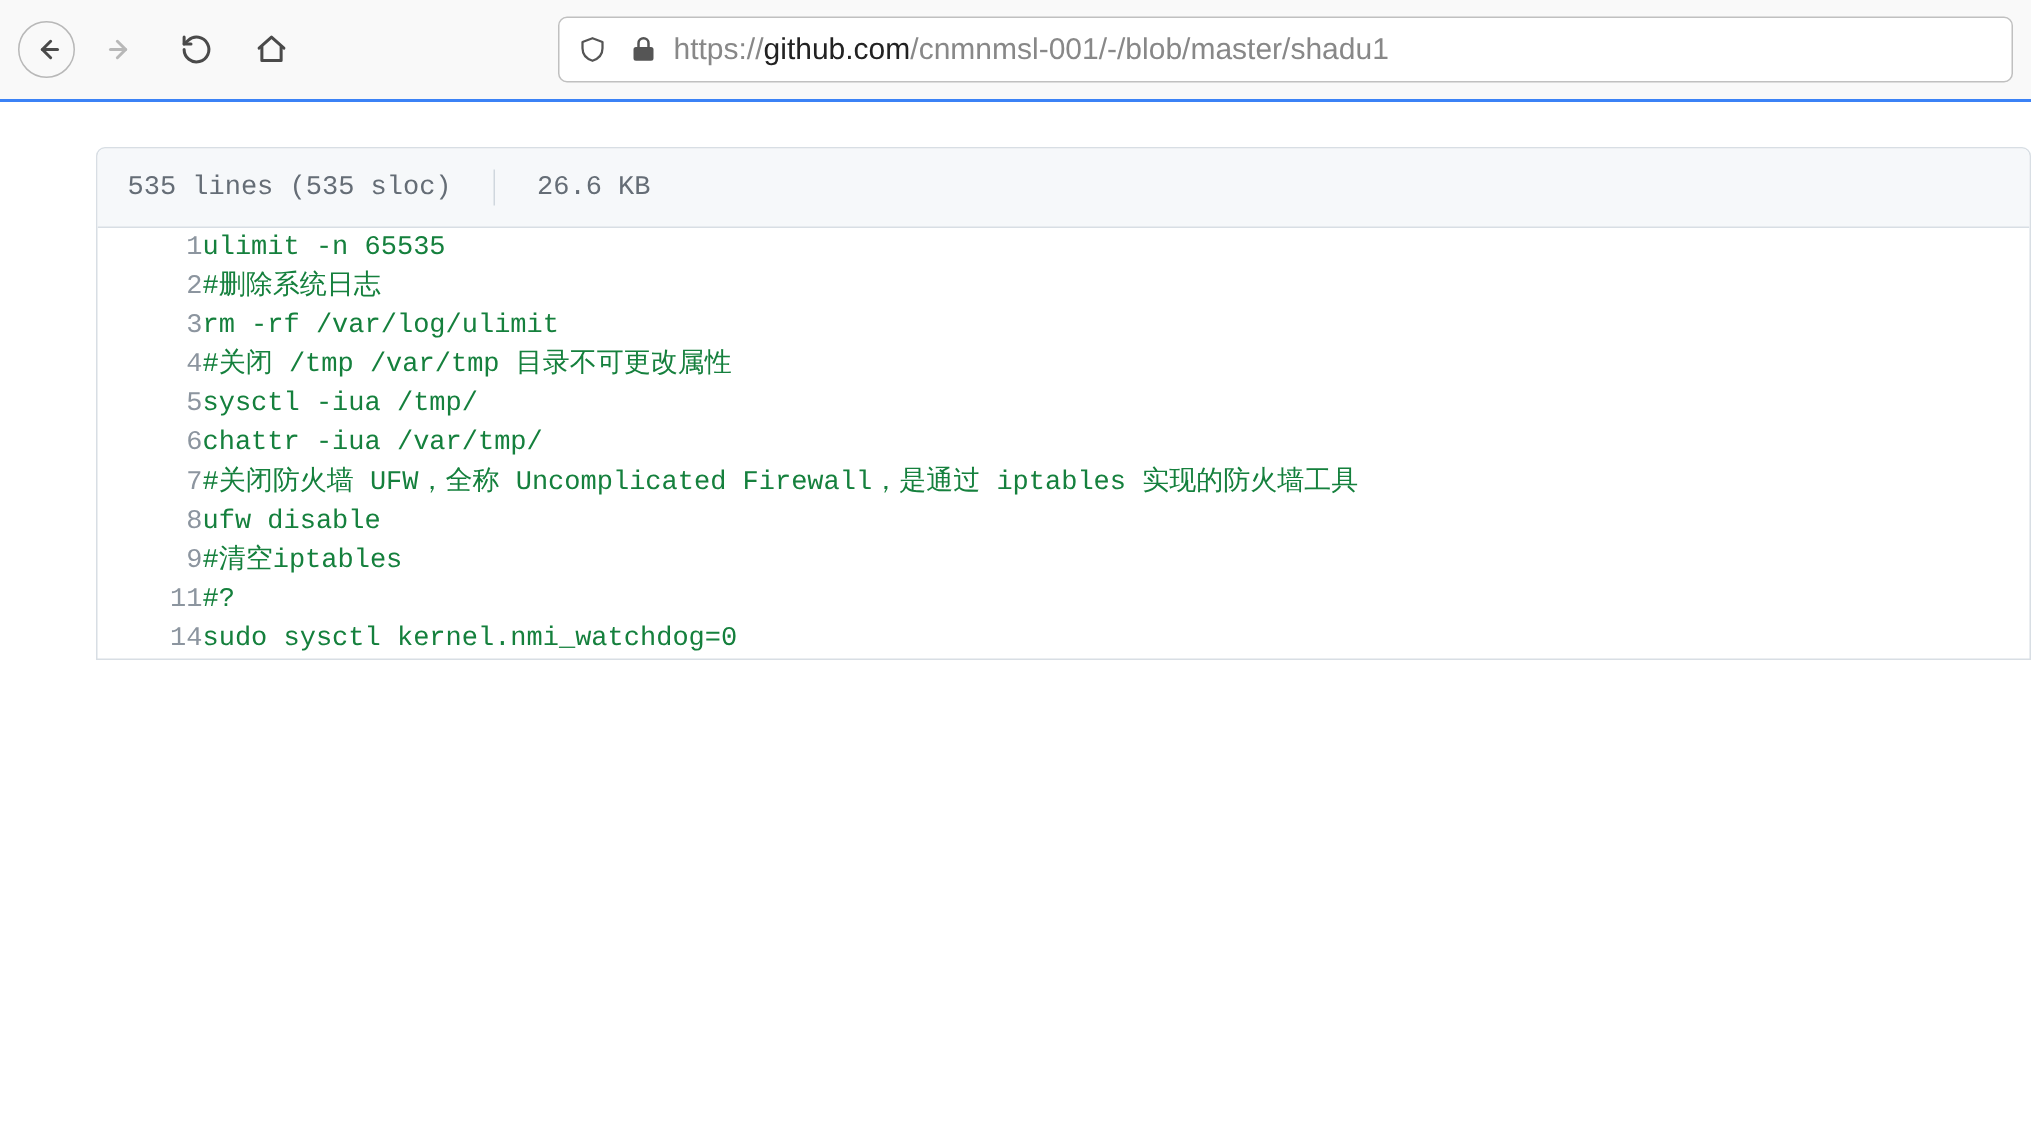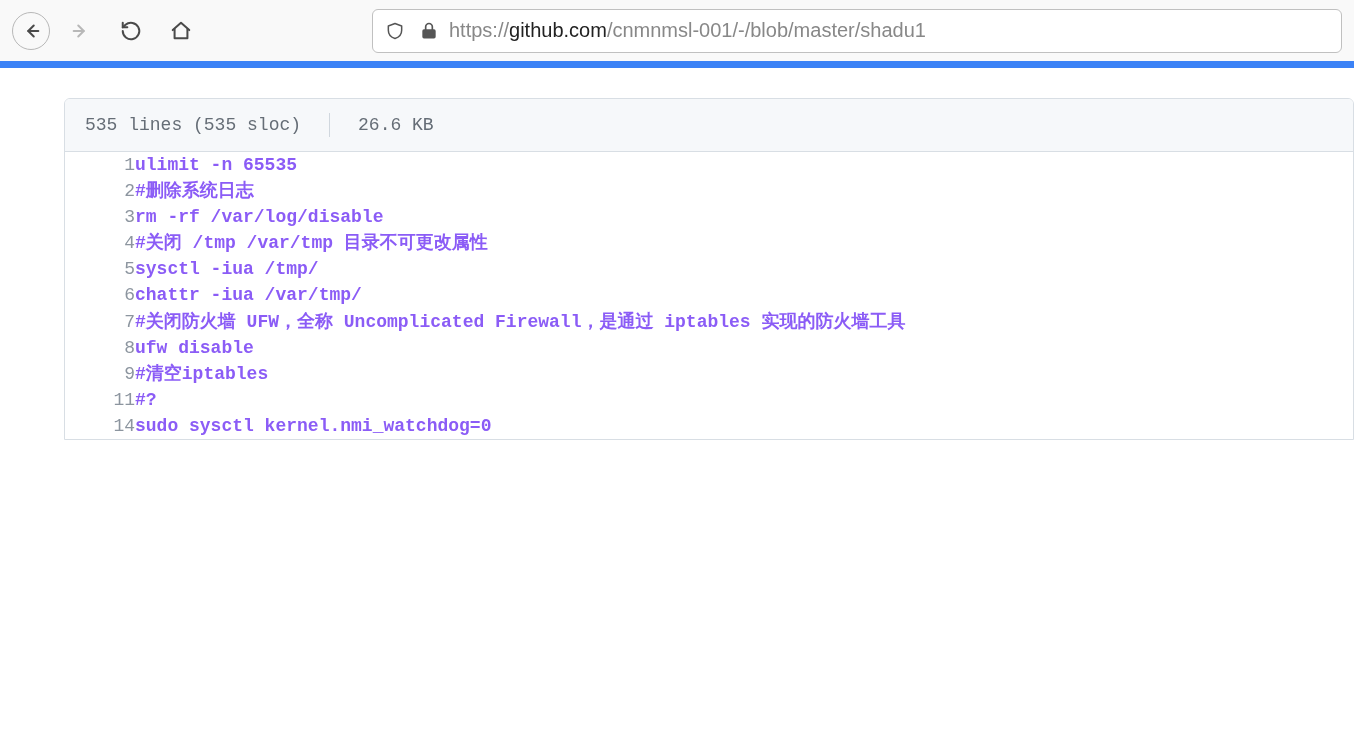--- a/index.html
+++ b/index.html
@@ -3,21 +3,21 @@
   <meta charset="utf-8">
   <style>
     * { box-sizing: border-box; margin: 0; padding: 0; }
     body { font-family: -apple-system, BlinkMacSystemFont, "Segoe UI", Helvetica, Arial, sans-serif; background: #fff; }
     .browser-toolbar {
       display: flex;
       align-items: center;
       padding: 8px 12px;
       gap: 12px;
       background: #f9f9f9;
-      border-bottom: 7px solid #3b82f6;
+      border-bottom: 2px solid #3b82f6;
       height: 68px;
     }
     .nav-btn {
       width: 38px; height: 38px;
       display: flex; align-items: center; justify-content: center;
       border-radius: 50%;
       color: #4a4a4a;
       cursor: pointer;
     }
     .nav-btn.disabled { color: #b8b8b8; cursor: default; }
@@ -78,23 +78,22 @@
     .code-table td { padding: 0; vertical-align: top; }
     .line-num {
       width: 70px;
       text-align: right;
       color: #8c959f;
       padding: 7px 16px 7px 0;
       user-select: none;
     }
     .line-code {
       padding: 7px 10px 7px 14px;
-      color: #8b5cf6;
+      color: #15803d;
       white-space: pre;
-      font-weight: bold;
     }
   </style>
 </head>
 <body>
 
 <div class="browser-toolbar">
   <div class="nav-btn outlined">
     <svg viewBox="0 0 24 24" fill="none" stroke="currentColor" stroke-width="2.2" stroke-linecap="round" stroke-linejoin="round">
         <polyline points="15 18 9 12 15 6"></polyline>
         <line x1="9" y1="12" x2="20" y2="12"></line>
@@ -147,21 +146,21 @@
           <tr>
             <td class="line-num">1</td>
             <td class="line-code">ulimit -n 65535</td>
           </tr>
           <tr>
             <td class="line-num">2</td>
             <td class="line-code">#删除系统日志</td>
           </tr>
           <tr>
             <td class="line-num">3</td>
-            <td class="line-code">rm -rf /var/log/disable</td>
+            <td class="line-code">rm -rf /var/log/ulimit</td>
           </tr>
           <tr>
             <td class="line-num">4</td>
             <td class="line-code">#关闭 /tmp /var/tmp 目录不可更改属性</td>
           </tr>
           <tr>
             <td class="line-num">5</td>
             <td class="line-code">sysctl -iua /tmp/</td>
           </tr>
           <tr>

